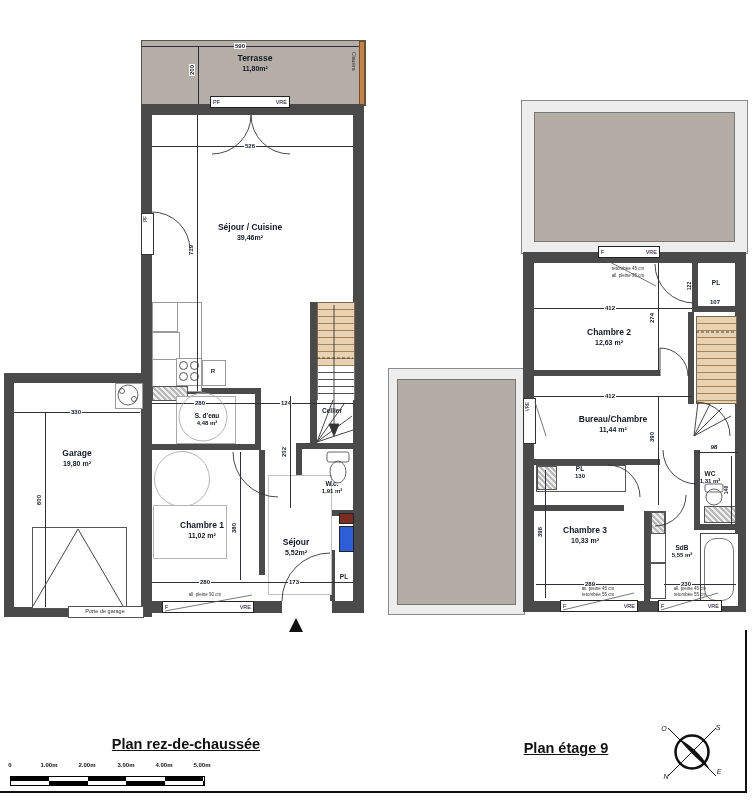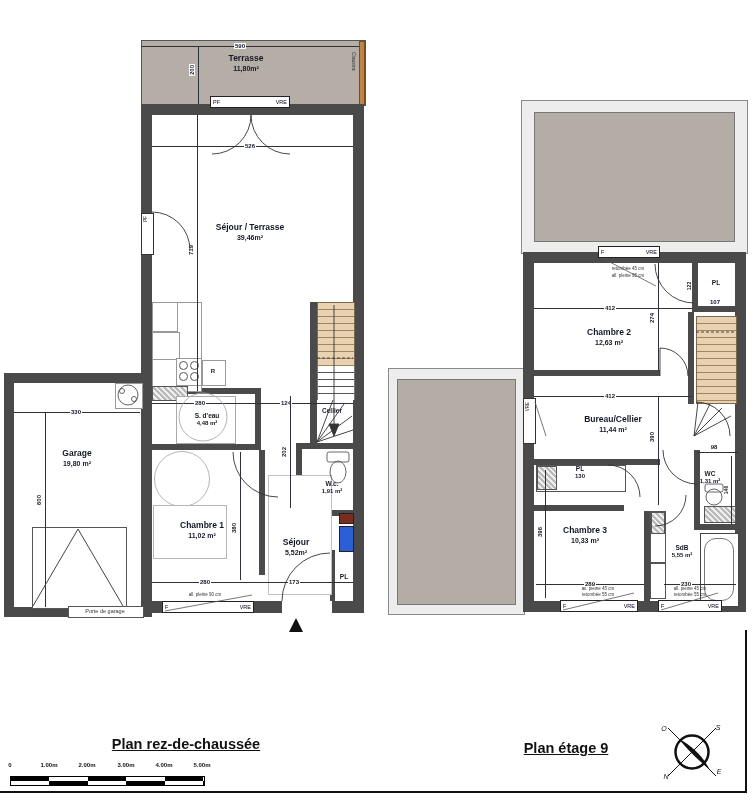--- a/index.html
+++ b/index.html
@@ -37,21 +37,21 @@
 
 <div id="plan">
 
   <div class="terr" style="left:141px;top:40px;width:223px;height:64px"></div>
   <div class="claustra" style="left:359px;top:41px;width:4px;height:62px"></div>
   <div class="cl-txt" style="left:351px;top:52px">Claustra</div>
   <div class="dline" style="left:141px;top:46px;width:218px;height:1px"></div>
   <div class="dim" style="left:240px;top:46px">590</div>
   <div class="dline" style="left:198px;top:46px;width:1px;height:58px"></div>
   <div class="dim v" style="left:192px;top:70px">200</div>
-  <div class="label" style="left:246px;top:63px">
+  <div class="label" style="left:255px;top:63px">
     <div class="rn">Terrasse</div>
     <div class="ra">11,80m²</div>
   </div>
 
   <div class="wall" style="left:141px;top:104px;width:223px;height:509px"></div>
   <div class="inner" style="left:152px;top:115px;width:201px;height:486px"></div>
 
   <div class="wall" style="left:4px;top:373px;width:148px;height:244px"></div>
   <div class="inner" style="left:14px;top:383px;width:127px;height:224px"></div>
 
@@ -109,21 +109,21 @@
   <div class="inner" style="left:141px;top:213px;width:11px;height:40px;border:1px solid #333"></div>
   <div class="vtxt" style="left:143px;top:216px">PF</div>
   <div class="winbox" style="left:162px;top:601px;width:92px;height:12px">
     <span>F</span>
     <span>VRE</span>
   </div>
   <div class="inner" style="left:282px;top:601px;width:50px;height:12px"></div>
   <div class="note" style="left:205px;top:594px">all. pleine 90 cm</div>
 
   <div class="label" style="left:250px;top:232px">
-    <div class="rn">Séjour / Terrasse</div>
+    <div class="rn">Séjour / Cuisine</div>
     <div class="ra">39,46m²</div>
   </div>
   <div class="label" style="left:77px;top:458px">
     <div class="rn">Garage</div>
     <div class="ra">19,80 m²</div>
   </div>
   <div class="label small" style="left:207px;top:420px">
     <div class="rn">S. d'eau</div>
     <div class="ra">4,48 m²</div>
   </div>
@@ -211,21 +211,21 @@
   <div class="note" style="left:598px;top:588px">all. pleine 45 cm</div>
   <div class="note" style="left:598px;top:594px">retombée 55 cm</div>
   <div class="note" style="left:690px;top:588px">all. pleine 45 cm</div>
   <div class="note" style="left:690px;top:594px">retombée 55 cm</div>
 
   <div class="label" style="left:609px;top:337px">
     <div class="rn">Chambre 2</div>
     <div class="ra">12,63 m²</div>
   </div>
   <div class="label" style="left:613px;top:424px">
-    <div class="rn">Bureau/Cellier</div>
+    <div class="rn">Bureau/Chambre</div>
     <div class="ra">11,44 m²</div>
   </div>
   <div class="label" style="left:585px;top:535px">
     <div class="rn">Chambre 3</div>
     <div class="ra">10,33 m²</div>
   </div>
   <div class="label small" style="left:682px;top:552px">
     <div class="rn">SdB</div>
     <div class="ra">5,55 m²</div>
   </div>

